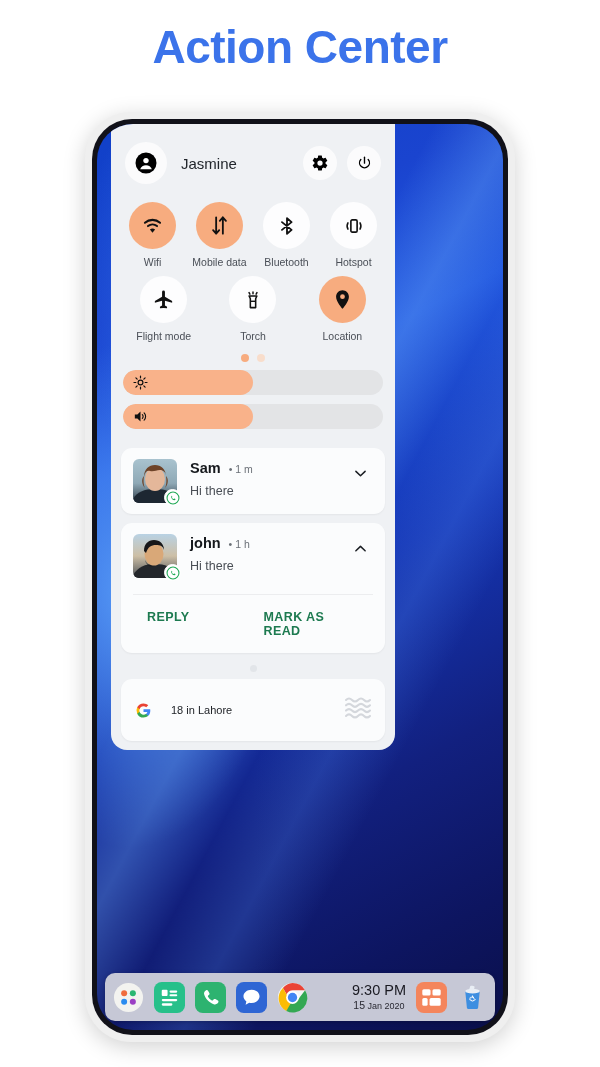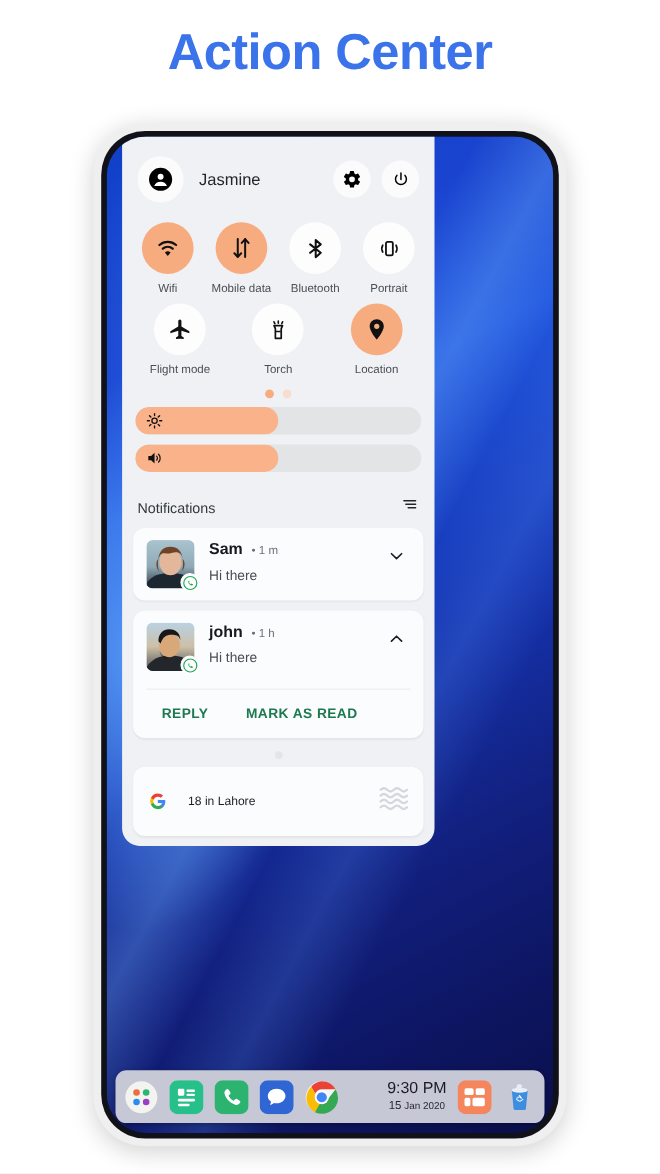--- a/index.html
+++ b/index.html
@@ -130,20 +130,21 @@
   }
   .card-body { flex: 1; margin-left: 13px; padding-top: 1px; }
   .row1 { display: flex; align-items: baseline; }
   .sender { font-size: 14.5px; font-weight: bold; color: #15181c; }
   .meta { font-size: 10.5px; color: #6b7077; margin-left: 8px; }
   .msg { font-size: 12.5px; color: #494e55; margin-top: 8px; }
   .chev { width: 26px; flex: none; display: flex; justify-content: center; padding-top: 6px; }
   .actions {
     display: flex; margin-top: 16px; padding-top: 11px;
     border-top: 1px solid #ecedef;
+    gap: 40px;
   }
   .action-btn {
     font-size: 12.5px; font-weight: bold; color: #1d7a50;
     letter-spacing: 0.4px; padding: 4px 0; margin-right: 34px; margin-left: 14px;
   }
   .action-btn + .action-btn { margin-left: 0; }
 
   
   .dl-top { display: flex; align-items: center; }
   .dl-icon {
@@ -249,21 +250,21 @@
             </div>
 
             <div class="tile">
               <div class="tile-circle">
                 <svg width="22" height="22" viewBox="0 0 24 24">
                   <rect x="8.6" y="5.3" width="6.8" height="13.4" rx="1.5" fill="none" stroke="#111" stroke-width="1.8"></rect>
                   <path fill="none" stroke="#111" stroke-width="1.7" stroke-linecap="round" d="M5.4 8.6a7 7 0 0 0 0 6.8"></path>
                   <path fill="none" stroke="#111" stroke-width="1.7" stroke-linecap="round" d="M18.6 8.6a7 7 0 0 1 0 6.8"></path>
                 </svg>
               </div>
-              <div class="tile-label">Portrait</div>
+              <div class="tile-label">Hotspot</div>
             </div>
           </div>
 
           <div class="tile-row">
 
             <div class="tile">
               <div class="tile-circle">
                 <svg width="23" height="23" viewBox="0 0 24 24">
                   <path fill="#111" d="M21 15.5v-1.9l-7.5-4.4V4.1a1.5 1.5 0 0 0-3 0v5.1L3 13.6v1.9l7.5-2.3v5l-2.2 1.4v1.5L12 20.8l3.7.3v-1.5l-2.2-1.4v-5z"></path>
                 </svg>
@@ -316,30 +317,20 @@
             <span class="slider-ico">
               <svg width="17" height="17" viewBox="0 0 24 24">
                 <path fill="#111" d="M4 9.3v5.4h3.6L12 18.9V5.1L7.6 9.3z"></path>
                 <path fill="none" stroke="#111" stroke-width="1.6" stroke-linecap="round" d="M14.6 9.4a3.6 3.6 0 0 1 0 5.2"></path>
                 <path fill="none" stroke="#111" stroke-width="1.6" stroke-linecap="round" d="M17.1 7a7 7 0 0 1 0 10"></path>
               </svg>
             </span>
           </div>
         </div>
 
-        <div class="notif-head">
-          <div class="notif-title">Notifications</div>
-          <div>
-            <svg width="17" height="17" viewBox="0 0 24 24">
-              <g stroke="#22262c" stroke-width="1.9" stroke-linecap="round">
-                <path d="M4.5 7.5h15M7 12h12.5M10 16.5h9.5"></path>
-              </g>
-            </svg>
-          </div>
-        </div>
 
         <div class="notif-list">
 
           <div class="card">
             <div class="card-top">
               <div class="thumb-wrap">
                 <div class="thumb">
                   <svg width="44" height="44" viewBox="0 0 44 44">
                     <defs>
                           <linearGradient id="bgw" x1="0" y1="0" x2="0" y2="1">

